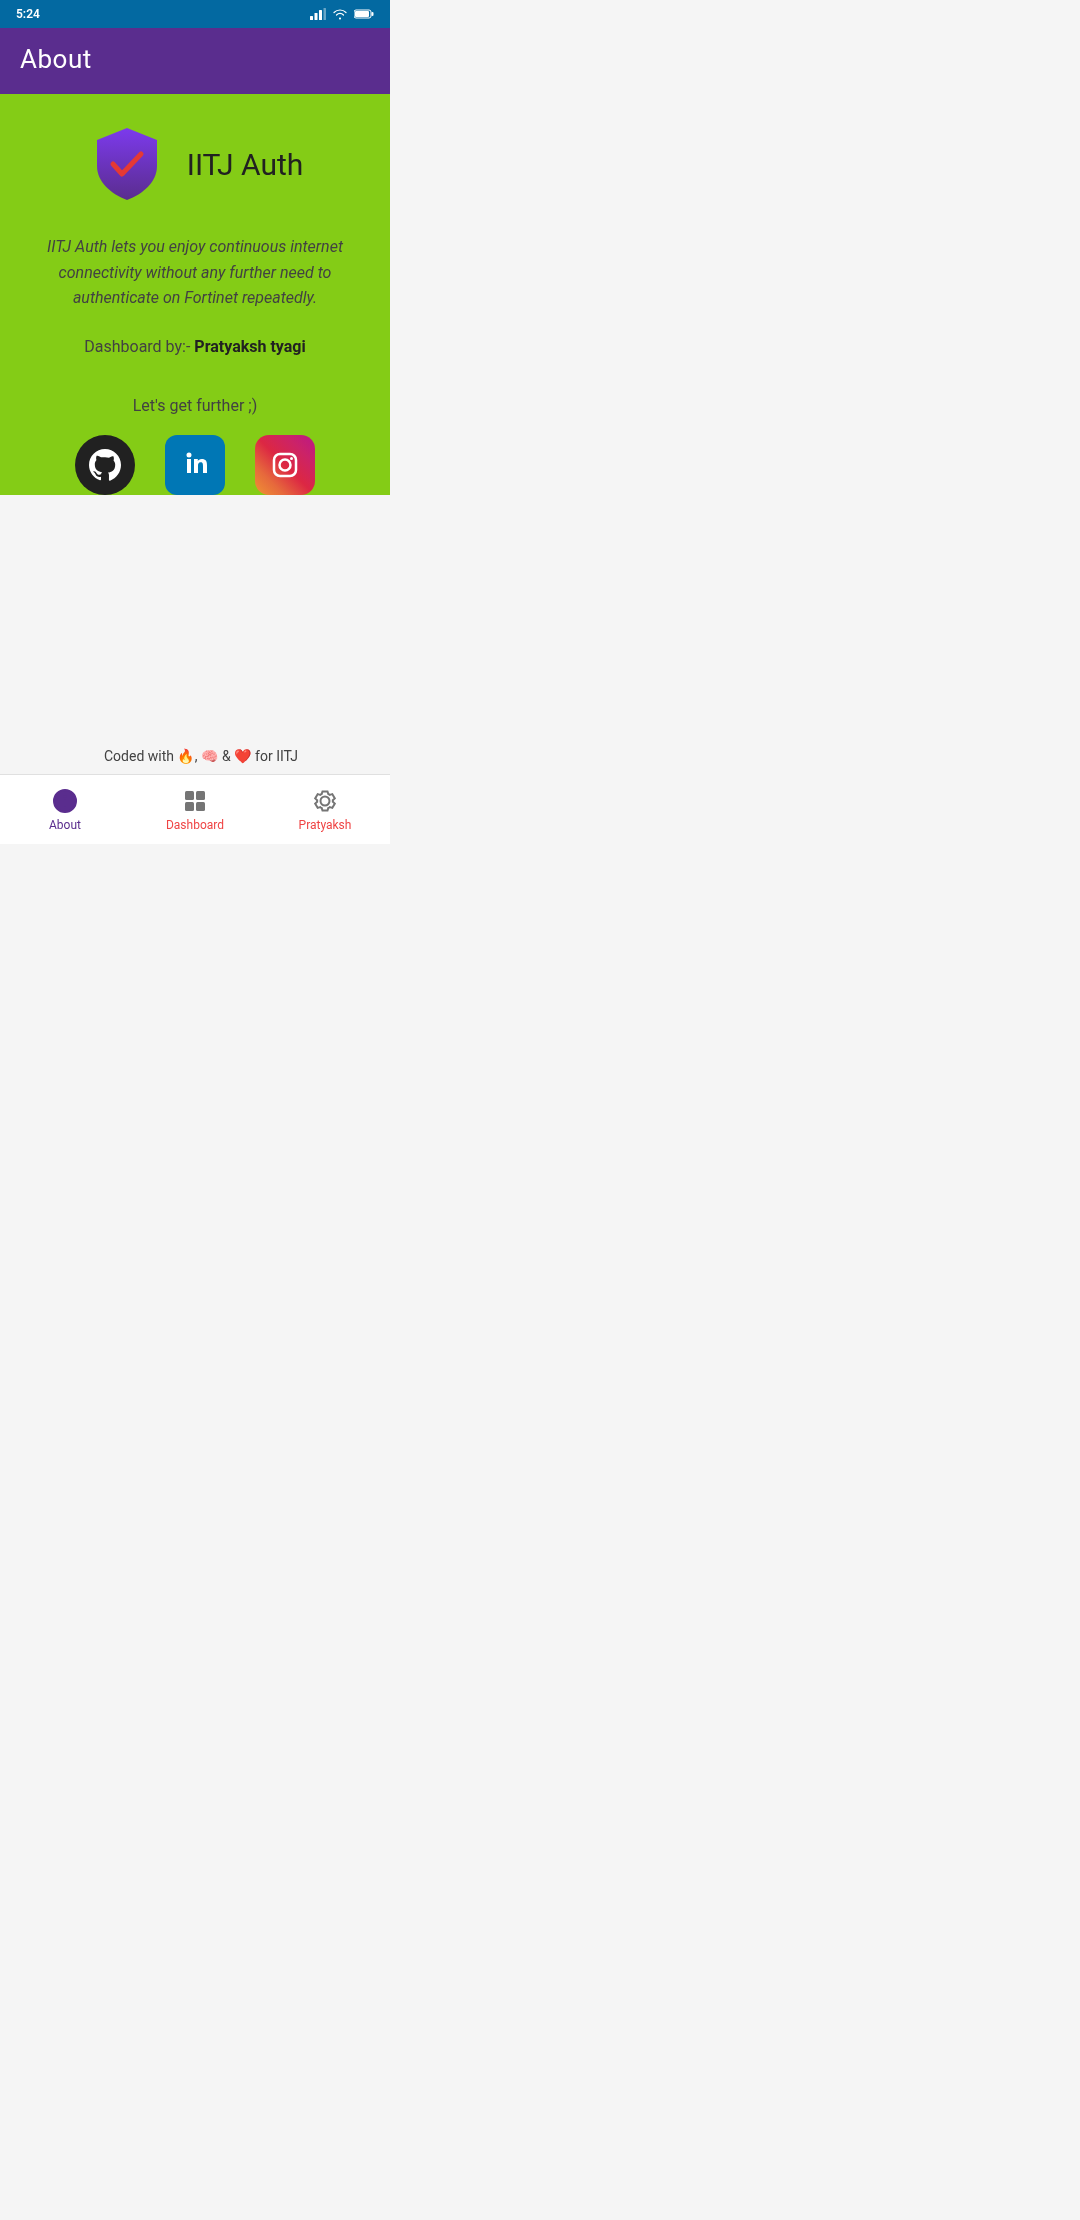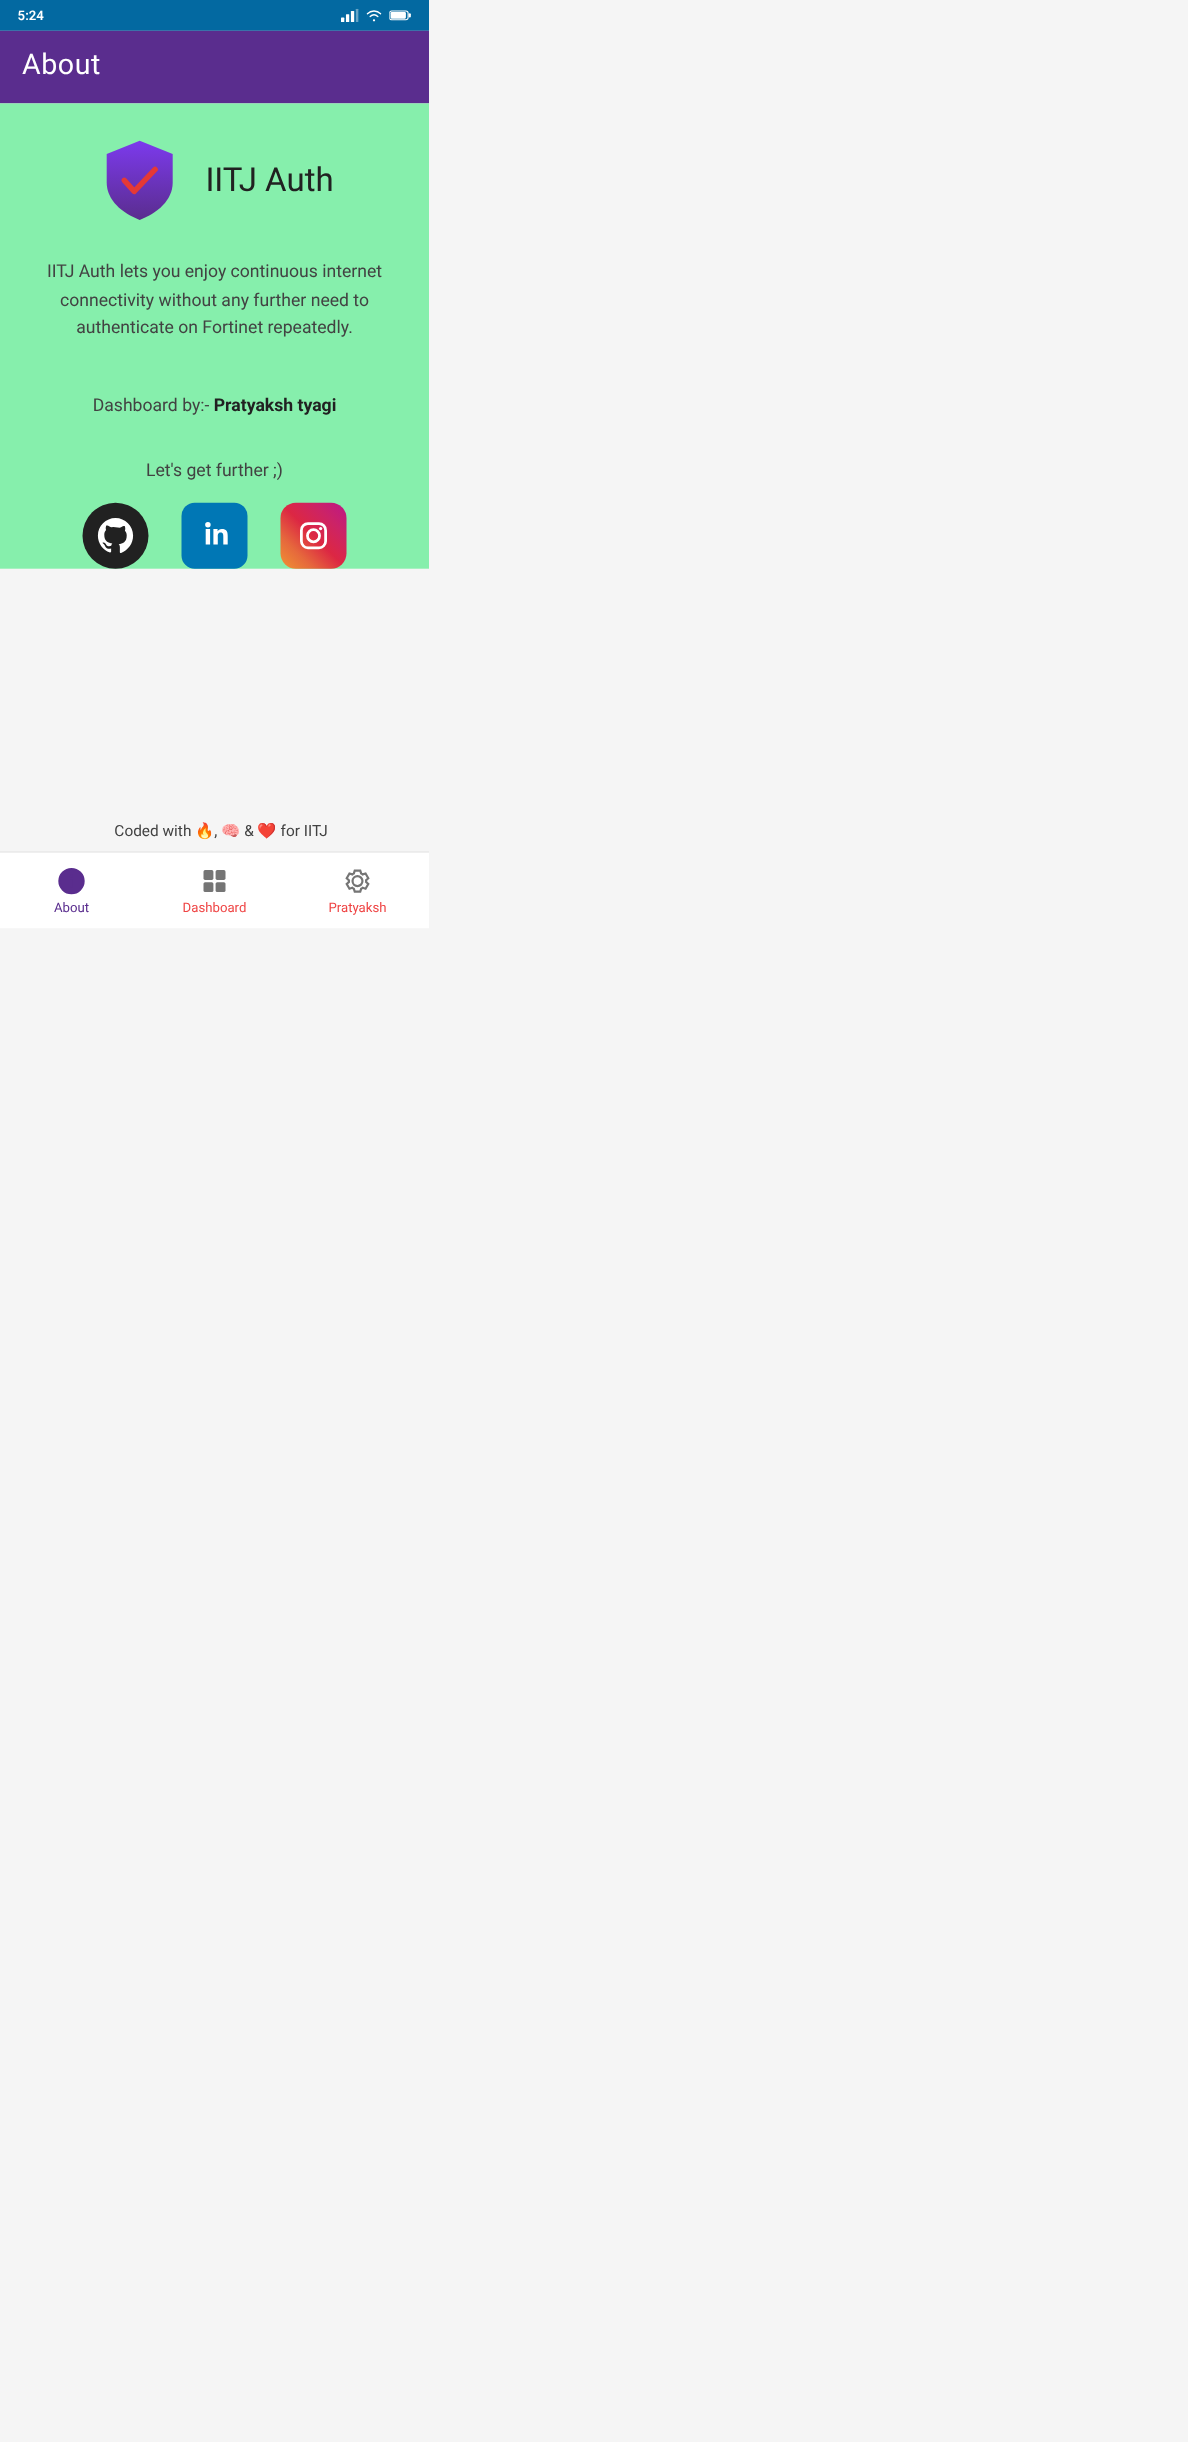--- a/index.html
+++ b/index.html
@@ -45,21 +45,21 @@
       background: #5a2d8e;
       color: white;
       padding: 16px 20px 20px 20px;
       font-size: 26px;
       font-weight: 400;
       letter-spacing: 0.5px;
     }
 
     
     .content {
-      background: #86efac;
+      background: #84cc16;
       padding: 30px 20px 0 20px;
       display: flex;
       flex-direction: column;
       align-items: center;
       justify-content: flex-end;
     }
 
     
     .app-identity {
       display: flex;
@@ -78,22 +78,23 @@
       font-weight: 400;
       color: #212121;
     }
 
     
     .description {
       font-size: 16px;
       color: #424242;
       text-align: center;
       line-height: 1.6;
-      margin-bottom: 48px;
+      margin-bottom: 26px;
       padding: 0 10px;
+      font-style: italic;
     }
 
     
     .developer {
       font-size: 16px;
       color: #424242;
       text-align: center;
       margin-bottom: 40px;
     }
 

